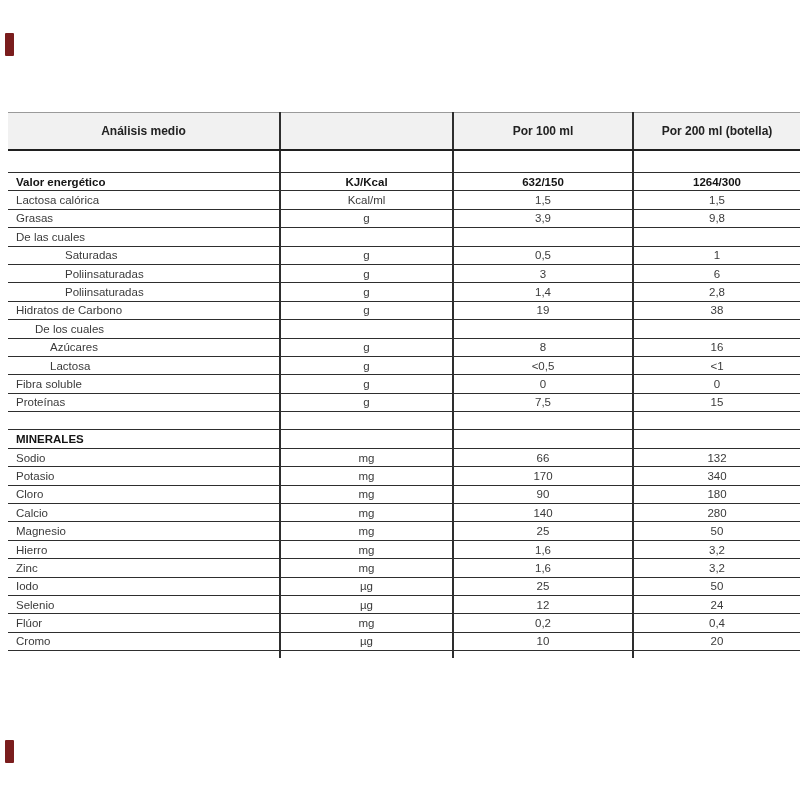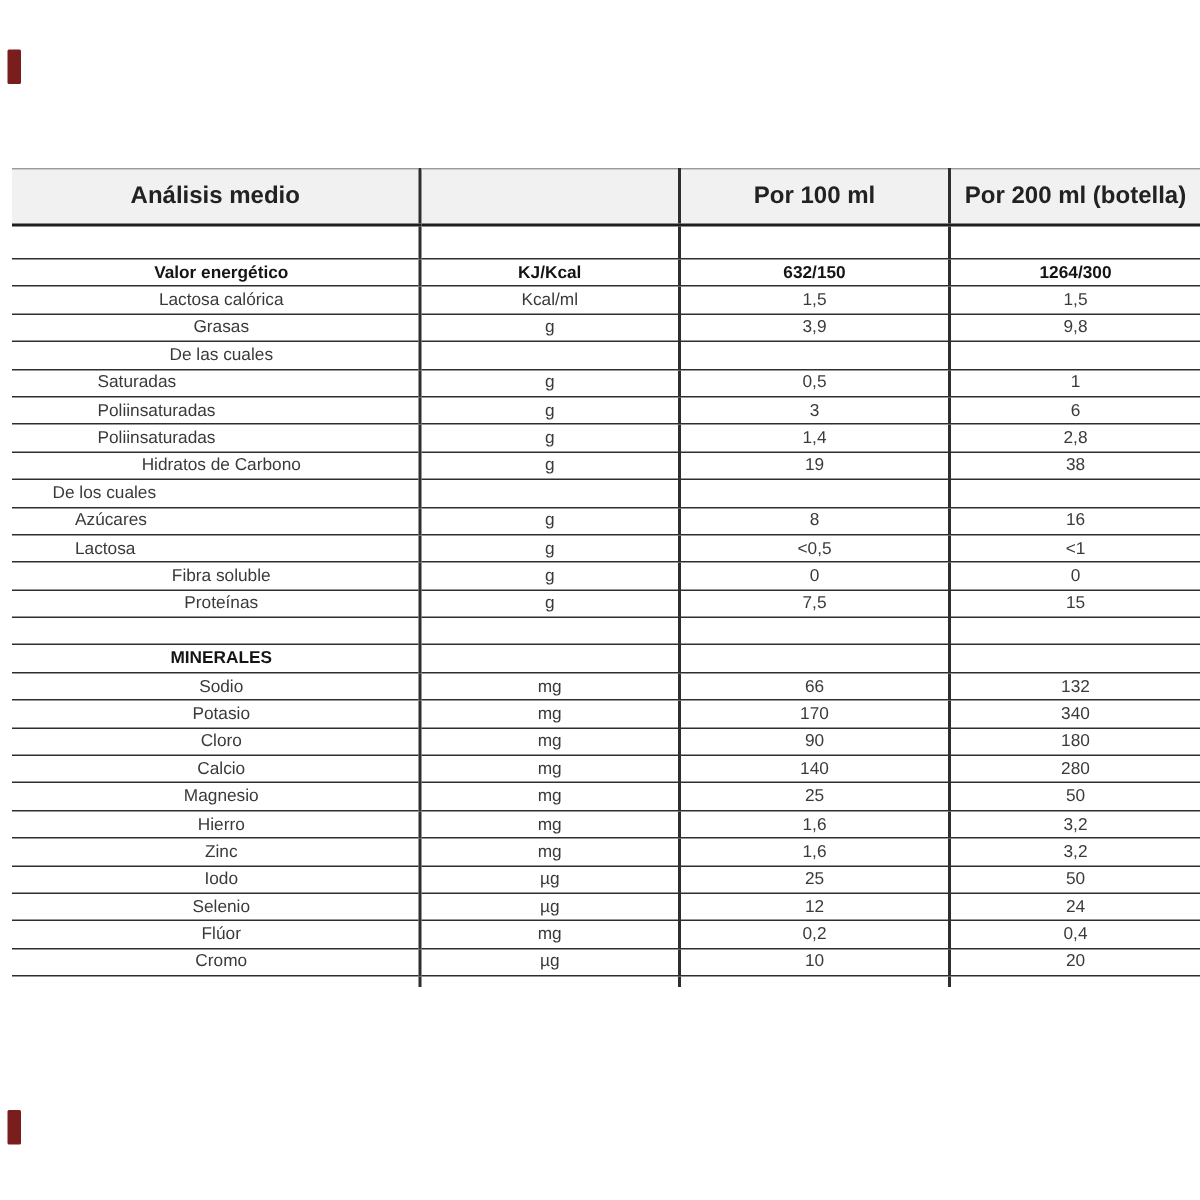--- a/index.html
+++ b/index.html
@@ -16,27 +16,27 @@
     position:absolute;left:8px;top:112px;width:792px;
     border-collapse:collapse;table-layout:fixed;
   }
   th,td{
     padding:0;margin:0;font-size:11.5px;color:#3a3a3a;
     height:17.4px;vertical-align:middle;overflow:hidden;white-space:nowrap;
   }
   thead th{
     height:36px;background:#f1f1f1;
     border-top:1px solid #9a9a9a;border-bottom:2px solid #1f1f1f;
-    font-weight:bold;color:#222222;font-size:16px;text-align:center;
+    font-weight:bold;color:#222222;font-size:12px;text-align:center;
   }
   tbody td{border-bottom:1px solid #2e2e2e;}
   tr.gap-row td{height:21px;}
   .c1,.c2,.c3{border-left:2px solid #2e2e2e;text-align:center;}
   .c0{text-align:left;}
-  .ind0{padding-left:8px;text-align:center;}
+  .ind0{padding-left:8px;}
   .ind1{padding-left:27px;}
   .ind2{padding-left:42px;}
   .ind3{padding-left:57px;}
   td.bold{font-weight:bold;color:#141414;}
   tr.stub-row td{border-bottom:none;height:7px;}
 </style>
 </head>
 <body>
 
 <div id="mark-top" class="scan-mark" style="background: rgb(122, 29, 29);"></div>

